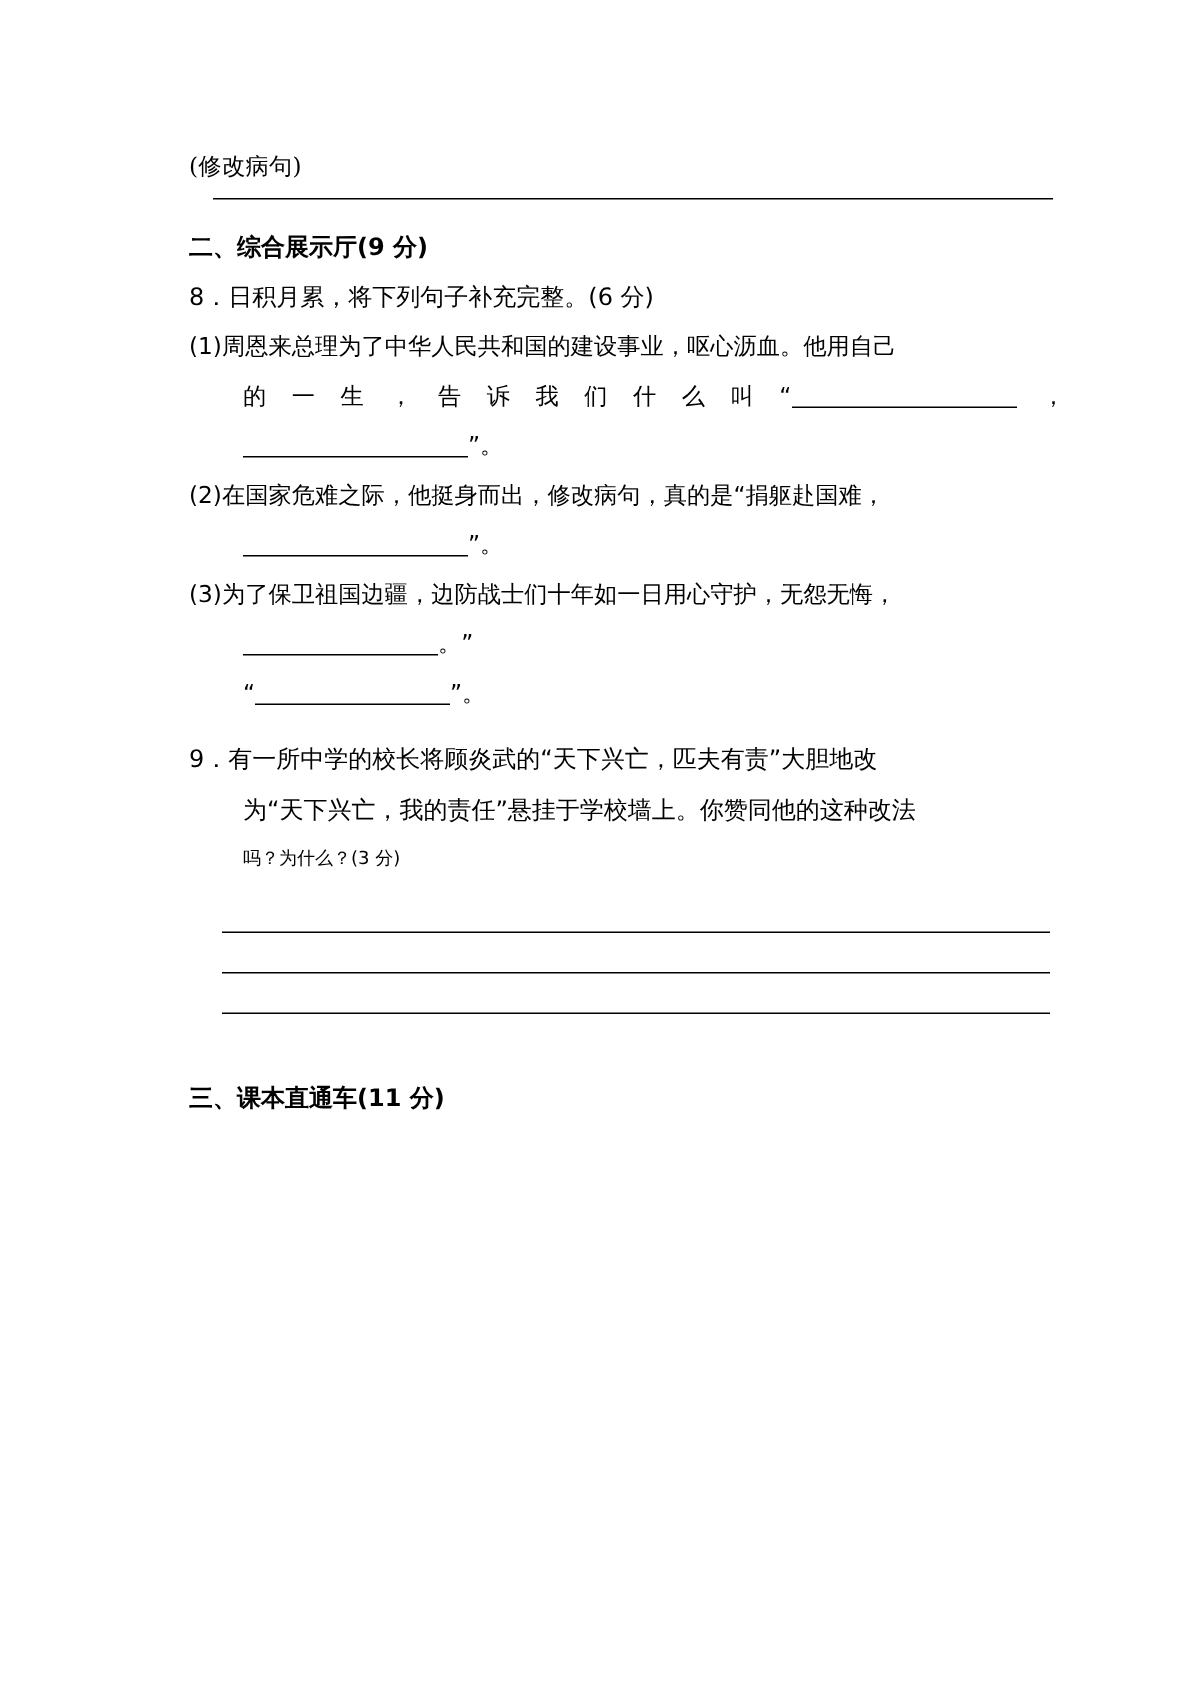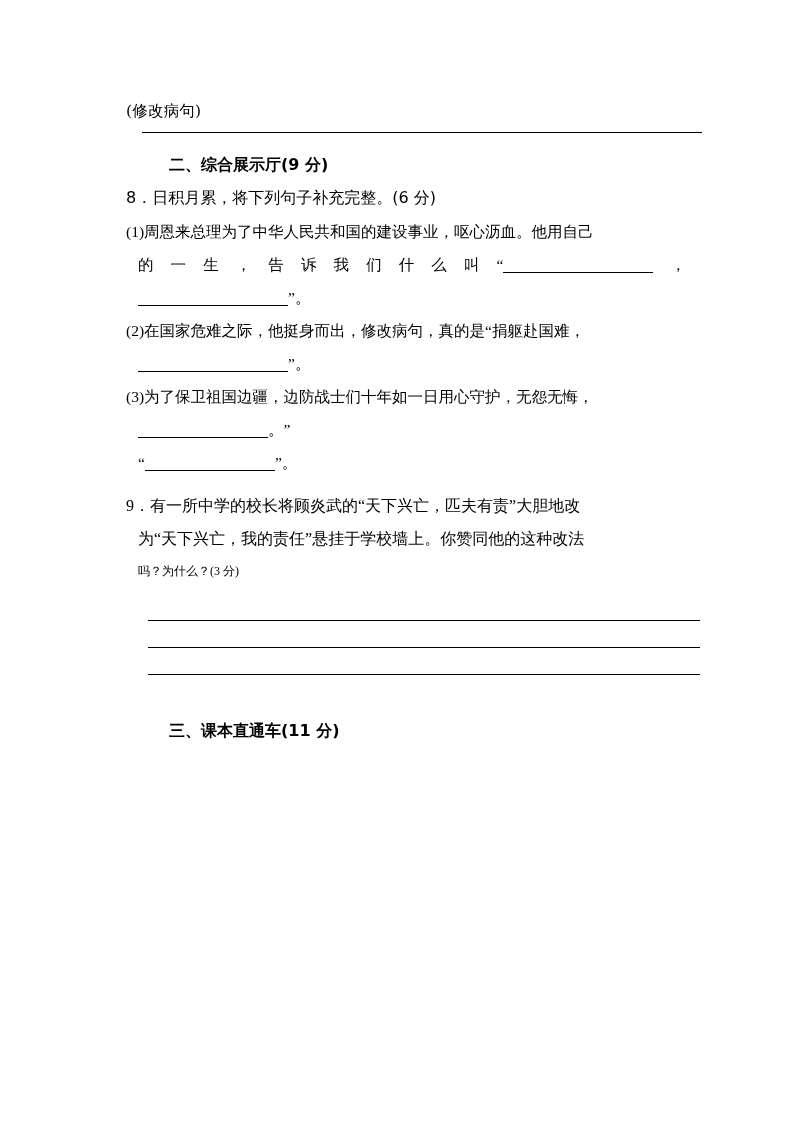--- a/index.html
+++ b/index.html
@@ -48,35 +48,33 @@
   }
   .rule-indent {
     margin-left: 22px;
     width: 552px;
   }
 
   .section-title {
     font-size: 16px;
     font-weight: bold;
     line-height: 32px;
-    margin-left: 43px;
   }
   .q-head {
     font-size: 16px;
     line-height: 34px;
   }
   .sub {
     font-size: 15.5px;
     line-height: 33px;
     text-align: justify;
     text-justify: inter-ideograph;
-    font-family: Liberation Serif, serif;
   }
   .sub-indent {
-    margin-left: 12px;
+    margin-left: 36px;
   }
   .para-just {
     text-align: justify;
     text-justify: inter-ideograph;
   }
   .fill {
     display: inline-block;
     border-bottom: 1px solid #000;
     vertical-align: -3px;
   }

